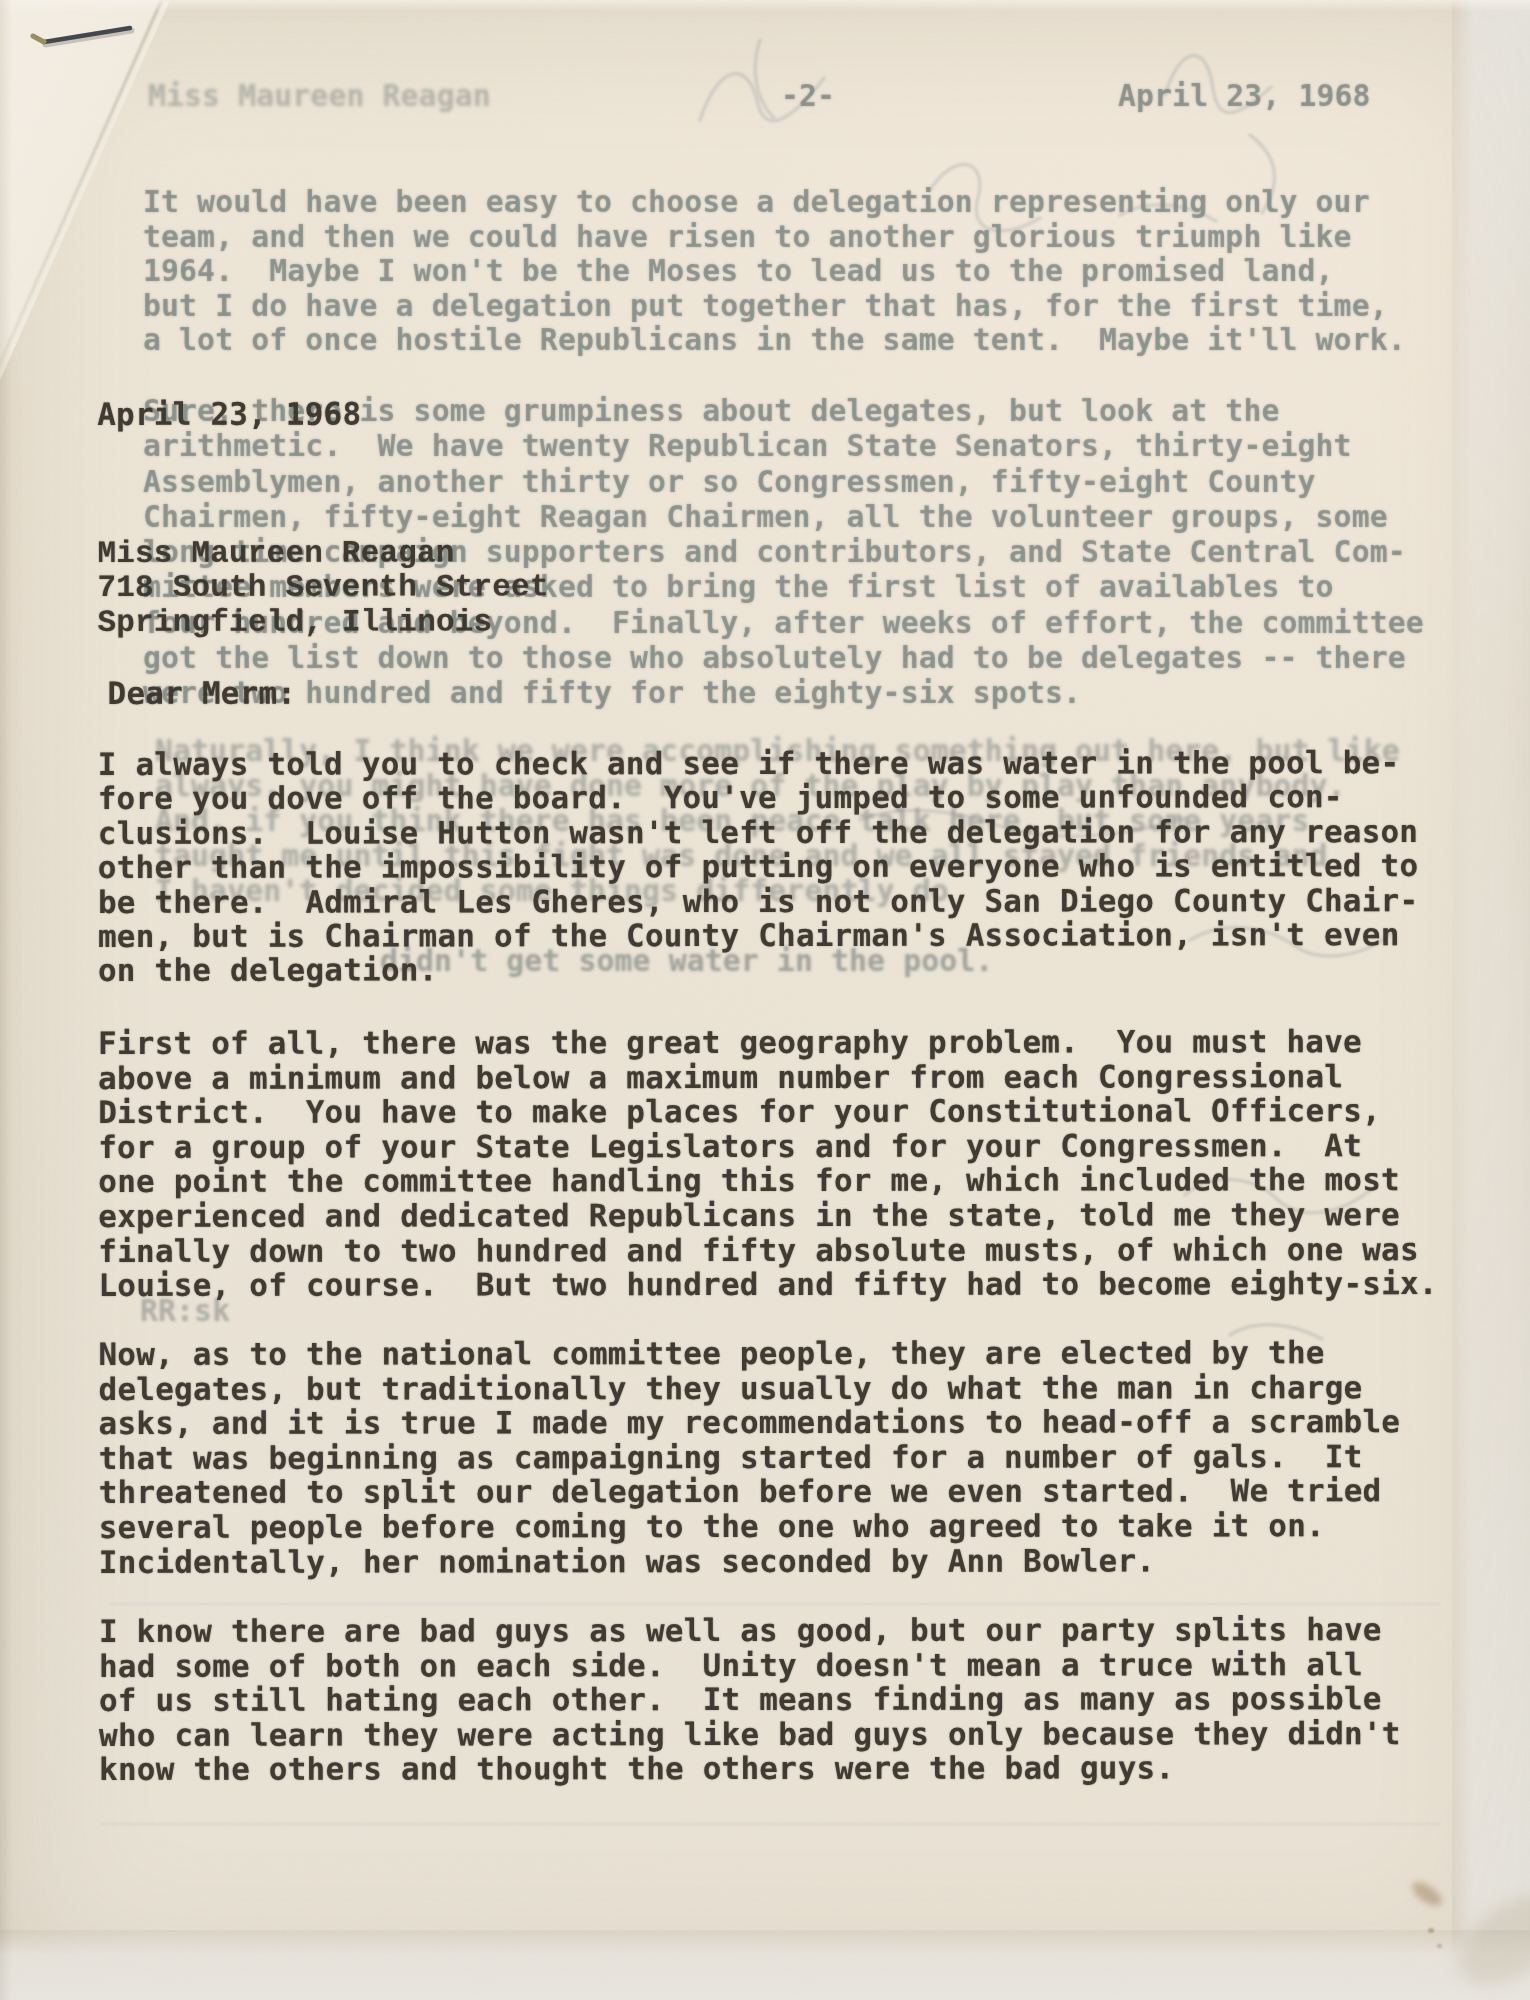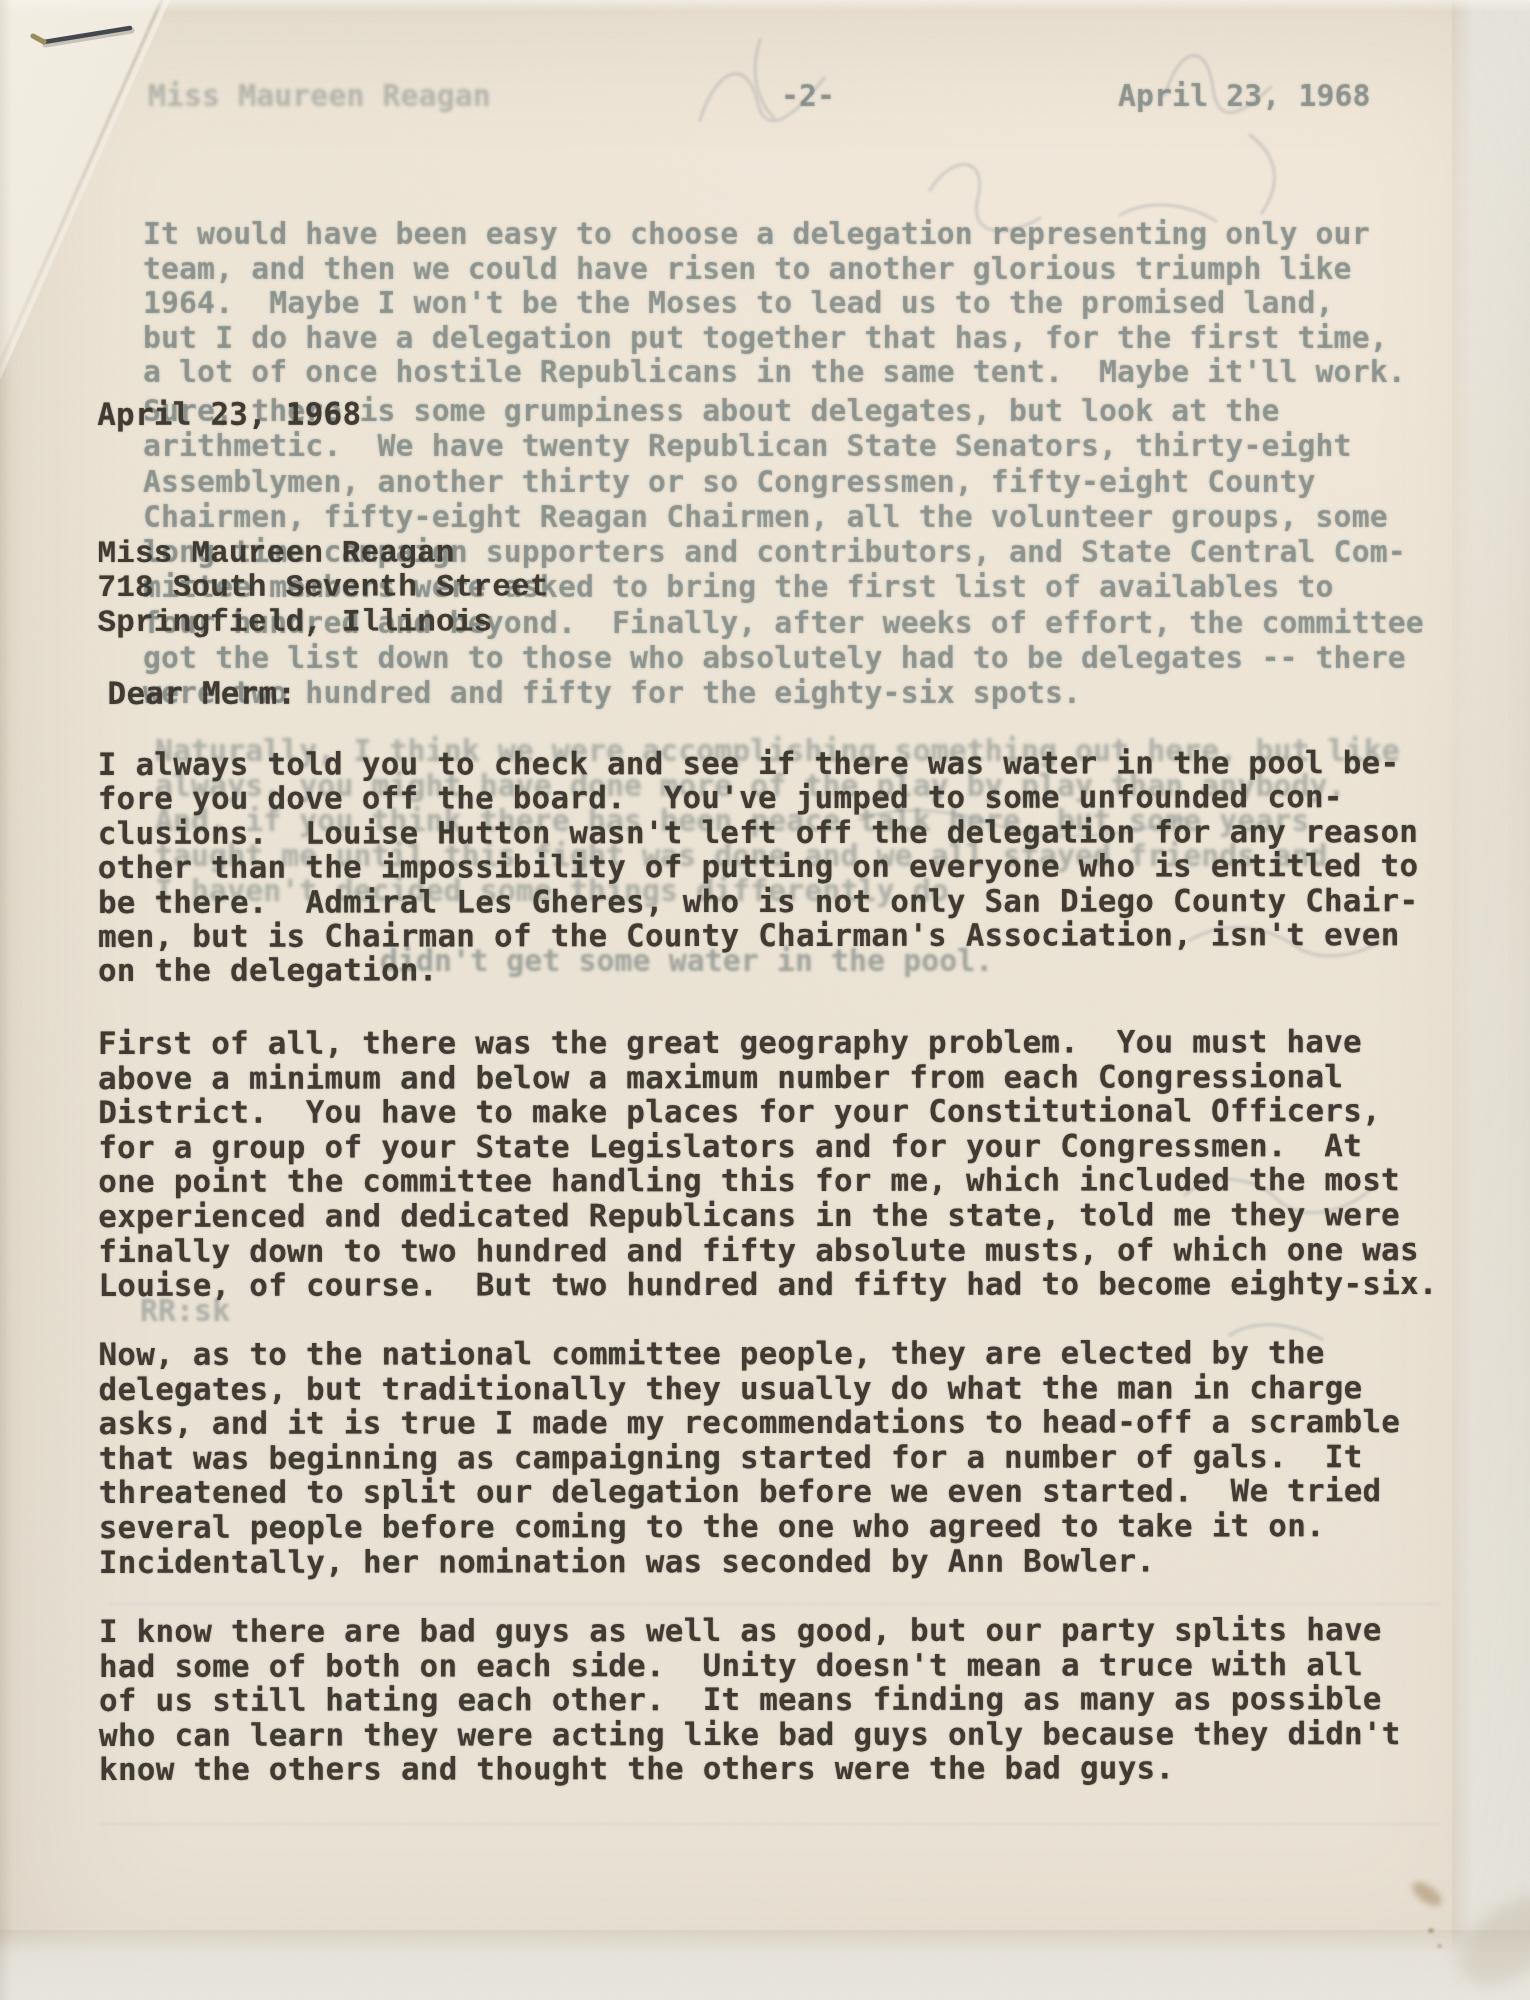--- a/index.html
+++ b/index.html
@@ -8,21 +8,21 @@
     position:relative;width:1530px;height:2000px;
     background:
       radial-gradient(ellipse 1200px 900px at 75% 12%, rgba(243,233,219,.8), rgba(243,233,219,0) 70%),
       radial-gradient(ellipse 1000px 1400px at 20% 80%, rgba(232,226,214,.55), rgba(232,226,214,0) 75%),
       linear-gradient(180deg,#eee6d7 0%,#ece4d5 55%,#eae2d4 100%);
     box-shadow: inset 0 0 160px rgba(118,102,76,.16), inset 0 0 28px rgba(118,102,76,.08);
   }
   .tw{font-family:"DejaVu Sans Mono","Liberation Mono",monospace;font-weight:700;white-space:pre;position:absolute;}
   .ink{font-size:31px;letter-spacing:.2px;line-height:34.4px;color:rgba(55,49,41,.93);text-shadow:0 0 1.6px rgba(55,49,41,.55);}
   .ghost{font-size:29.8px;letter-spacing:.1px;line-height:35.3px;color:rgba(103,116,114,.5);text-shadow:0 0 2.2px rgba(103,116,114,.5);filter:blur(.55px);}
-  .ghost-a{line-height:34.5px;margin-top:32px;}
+  .ghost-a{line-height:34.5px;}
   .ghost-soft{filter:blur(1.8px);opacity:.62;line-height:35px;}
   .ghost-end{filter:blur(1.1px);opacity:.75;}
   .tline{white-space:pre;}
   .fold-corner{position:absolute;left:0;top:0;width:170px;height:380px;
     clip-path:polygon(0 0,170px 0,0 380px);
     background:linear-gradient(115deg,#f4efe4 0%,#f1ebdf 60%,rgba(241,235,223,0) 100%);}
   .crease{position:absolute;left:166px;top:-6px;width:420px;height:3px;
     transform-origin:0 0;transform:rotate(114deg);
     background:linear-gradient(90deg,rgba(146,131,104,.42),rgba(146,131,104,.12));
     filter:blur(1.2px);}

